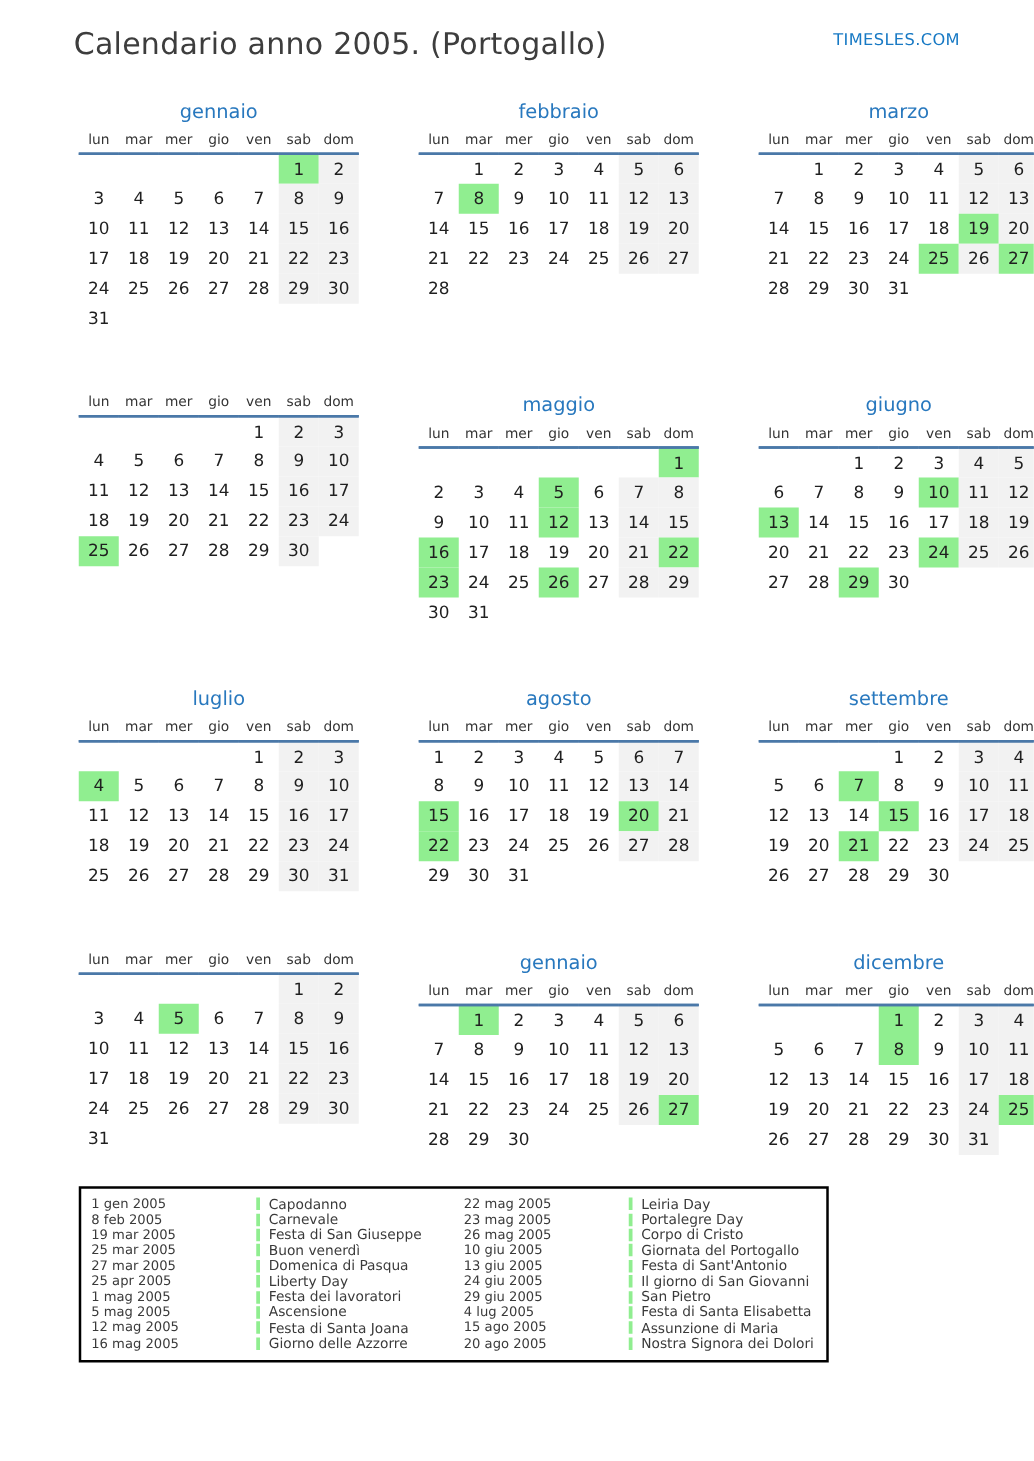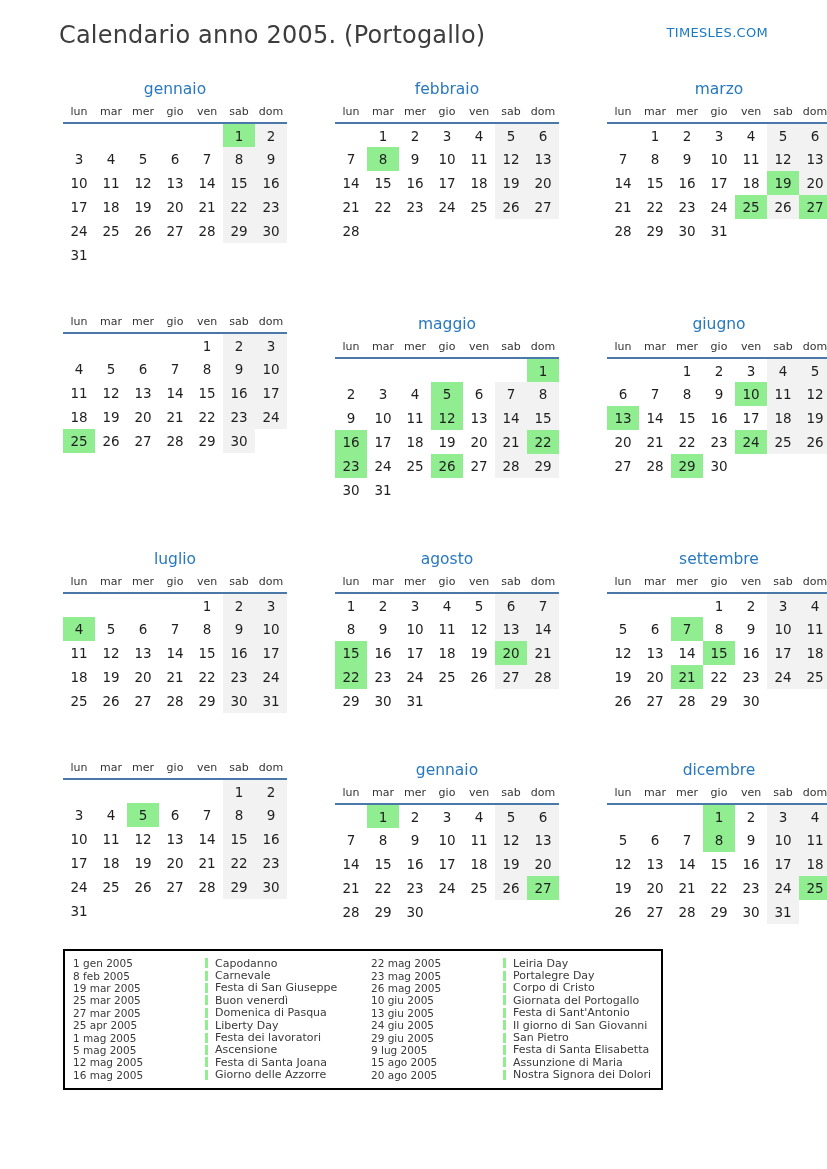--- a/index.html
+++ b/index.html
@@ -926,21 +926,21 @@
           <span class="legend-date">24 giu 2005</span>
           <span class="legend-bar"></span>
           <span class="legend-name">Il giorno di San Giovanni</span>
         </div>
         <div class="legend-row">
           <span class="legend-date">29 giu 2005</span>
           <span class="legend-bar"></span>
           <span class="legend-name">San Pietro</span>
         </div>
         <div class="legend-row">
-          <span class="legend-date">9 lug 2005</span>
+          <span class="legend-date">4 lug 2005</span>
           <span class="legend-bar"></span>
           <span class="legend-name">Festa di Santa Elisabetta</span>
         </div>
         <div class="legend-row">
           <span class="legend-date">15 ago 2005</span>
           <span class="legend-bar"></span>
           <span class="legend-name">Assunzione di Maria</span>
         </div>
         <div class="legend-row">
           <span class="legend-date">20 ago 2005</span>

